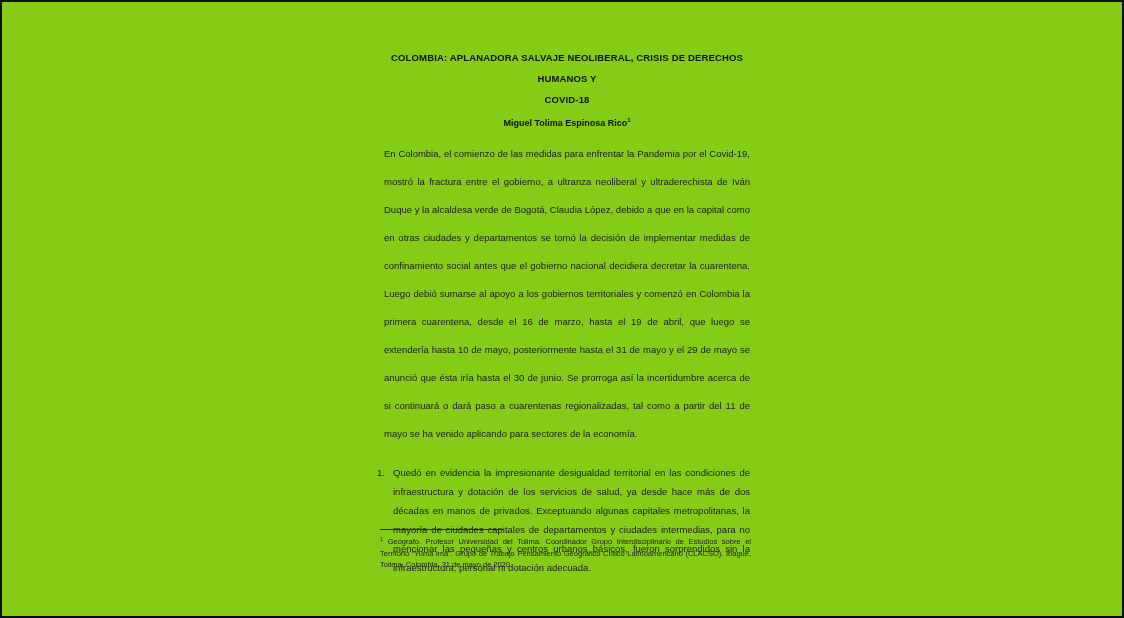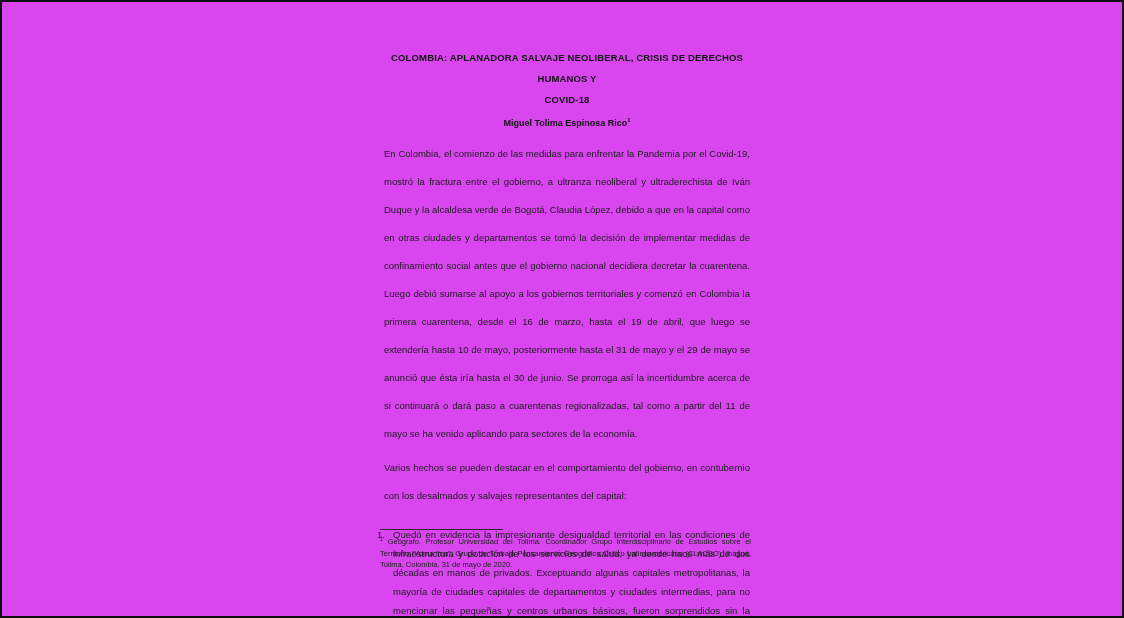--- a/index.html
+++ b/index.html
@@ -1,21 +1,21 @@
 <!DOCTYPE html>
 <html><head>
 <meta charset="utf-8">
 <style>
   * { margin: 0; padding: 0; box-sizing: border-box; }
   html, body { background: #ffffff; }
   .page {
     position: relative;
     width: 1124px;
     height: 618px;
-    background: #d946ef;
+    background: #84cc16;
     border: 2px solid #0d0d0d;
     overflow: hidden;
     font-family: "Liberation Sans", sans-serif;
     color: #1c1c1c;
   }
   .content {
     position: absolute;
     left: 382px;
     top: 45px;
     width: 366px;
@@ -94,21 +94,20 @@
 
     <div>
       <div class="doc-title">COLOMBIA: APLANADORA SALVAJE NEOLIBERAL, CRISIS DE DERECHOS HUMANOS Y</div>
       <div class="doc-title">COVID-18</div>
     </div>
 
     <div class="doc-author"><span>Miguel Tolima Espinosa Rico</span><span class="author-ref">1</span></div>
 
     <p class="para para-first">En Colombia, el comienzo de las medidas para enfrentar la Pandemia por el Covid-19, mostró la fractura entre el gobierno, a ultranza neoliberal y ultraderechista de Iván Duque y la alcaldesa verde de Bogotá, Claudia López, debido a que en la capital como en otras ciudades y departamentos se tomó la decisión de implementar medidas de confinamiento social antes que el gobierno nacional decidiera decretar la cuarentena. Luego debió sumarse al apoyo a los gobiernos territoriales y comenzó en Colombia la primera cuarentena, desde el 16 de marzo, hasta el 19 de abril, que luego se extendería hasta 10 de mayo, posteriormente hasta el 31 de mayo y el 29 de mayo se anunció que ésta iría hasta el 30 de junio. Se prorroga así la incertidumbre acerca de si continuará o dará paso a cuarentenas regionalizadas, tal como a partir del 11 de mayo se ha venido aplicando para sectores de la economía.</p>
 
-    <p class="para para-second">Varios hechos se pueden destacar en el comportamiento del gobierno, en contubernio con los desalmados y salvajes representantes del capital:</p>
 
     <div class="numbered-list">
       <div class="list-item">
         <span class="list-marker">1.</span>
         <span class="list-text">Quedó en evidencia la impresionante desigualdad territorial en las condiciones de infraestructura y dotación de los servicios de salud, ya desde hace más de dos décadas en manos de privados. Exceptuando algunas capitales metropolitanas, la mayoría de ciudades capitales de departamentos y ciudades intermedias, para no mencionar las pequeñas y centros urbanos básicos, fueron sorprendidos sin la infraestructura, personal ni dotación adecuada.</span>
       </div>
     </div>
 
   </div>
 

